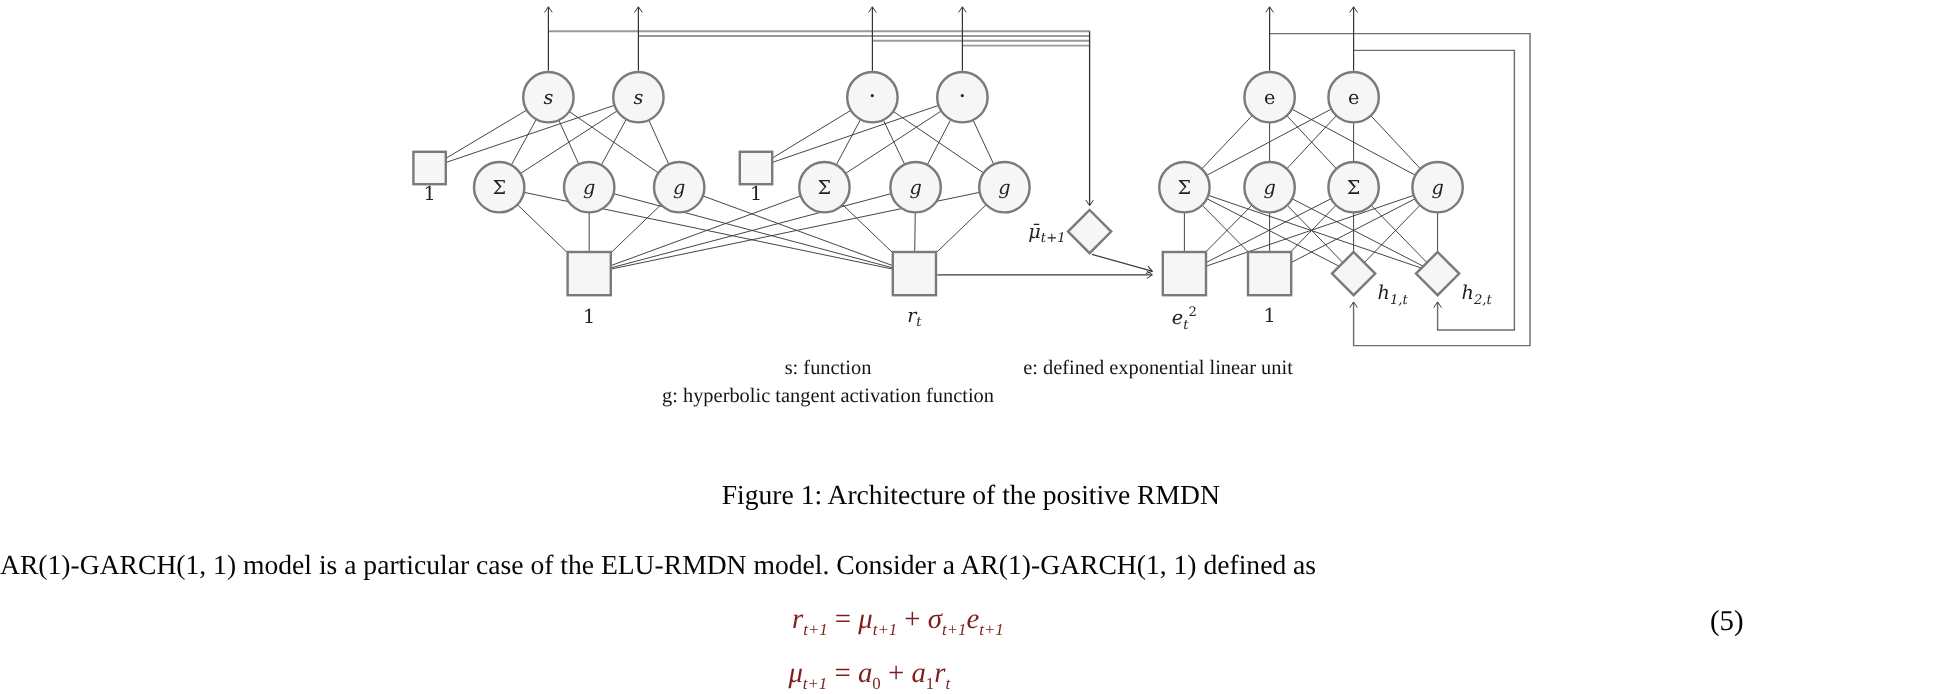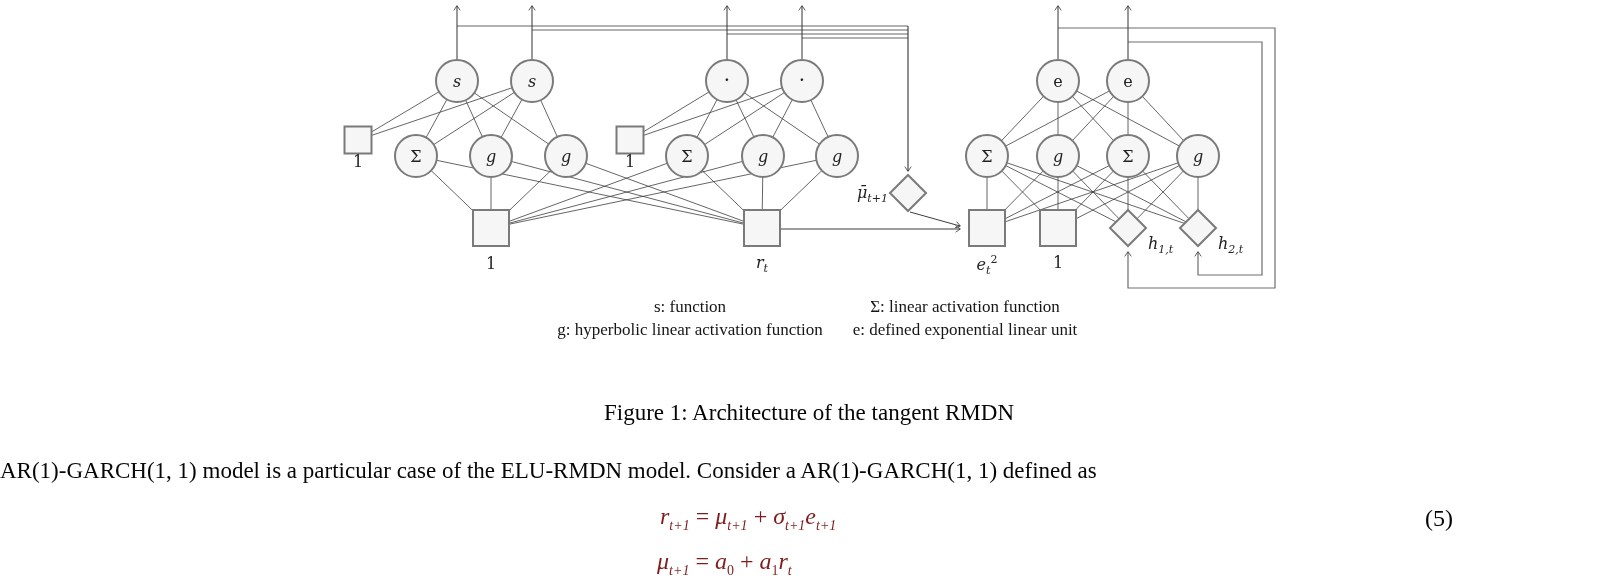--- a/index.html
+++ b/index.html
@@ -139,26 +139,25 @@
     <text x="762" y="268" text-anchor="middle" font-family="&quot;DejaVu Serif&quot;,serif" font-size="16" fill="#222"><tspan dy="0" font-style="italic">r</tspan><tspan dy="4" font-size="11" font-style="italic">t</tspan></text>
     <text x="987" y="270" text-anchor="middle" font-family="&quot;DejaVu Serif&quot;,serif" font-size="16" fill="#222"><tspan dy="0" font-style="italic">e</tspan><tspan dy="4" font-size="11" font-style="italic">t</tspan><tspan dy="-11" font-size="11">2</tspan></text>
     <text x="1058" y="268" text-anchor="middle" font-family="&quot;DejaVu Serif&quot;,serif" font-size="16" fill="#222"><tspan dy="0">1</tspan></text>
     <text x="1148" y="249" text-anchor="start" font-family="&quot;DejaVu Serif&quot;,serif" font-size="16" fill="#222"><tspan dy="0" font-style="italic">h</tspan><tspan dy="4" font-size="11" font-style="italic">1,t</tspan></text>
     <text x="1218" y="249" text-anchor="start" font-family="&quot;DejaVu Serif&quot;,serif" font-size="16" fill="#222"><tspan dy="0" font-style="italic">h</tspan><tspan dy="4" font-size="11" font-style="italic">2,t</tspan></text>
     <text x="888" y="198" text-anchor="end" font-family="&quot;DejaVu Serif&quot;,serif" font-size="16" fill="#222"><tspan dy="0" font-style="italic">μ̄</tspan><tspan dy="4" font-size="11" font-style="italic">t+1</tspan></text>
   </svg>
 
 <div class="legend legend-col1">
   <div>s: function</div>
-  <div>g: hyperbolic linear activation function</div>
+  <div>g: hyperbolic tangent activation function</div>
 </div>
 <div class="legend legend-col2">
-  <div>Σ: linear activation function</div>
   <div>e: defined exponential linear unit</div>
 </div>
 
-<div class="caption">Figure 1: Architecture of the tangent RMDN</div>
+<div class="caption">Figure 1: Architecture of the positive RMDN</div>
 
 <div class="paragraph">AR(1)-GARCH(1, 1) model is a particular case of the ELU-RMDN model. Consider a AR(1)-GARCH(1, 1) defined as</div>
 
 <div class="equation eq1"><span style="font-style: italic;">r</span><sub style="font-style: italic;">t+1</sub><span> = </span><span style="font-style: italic;">μ</span><sub style="font-style: italic;">t+1</sub><span> + </span><span style="font-style: italic;">σ</span><sub style="font-style: italic;">t+1</sub><span style="font-style: italic;">e</span><sub style="font-style: italic;">t+1</sub></div>
 <div class="equation eq2"><span style="font-style: italic;">μ</span><sub style="font-style: italic;">t+1</sub><span> = </span><span style="font-style: italic;">a</span><sub>0</sub><span> + </span><span style="font-style: italic;">a</span><sub>1</sub><span style="font-style: italic;">r</span><sub style="font-style: italic;">t</sub></div>
 <div class="eqnum">(5)</div>
 
 </body></html>

